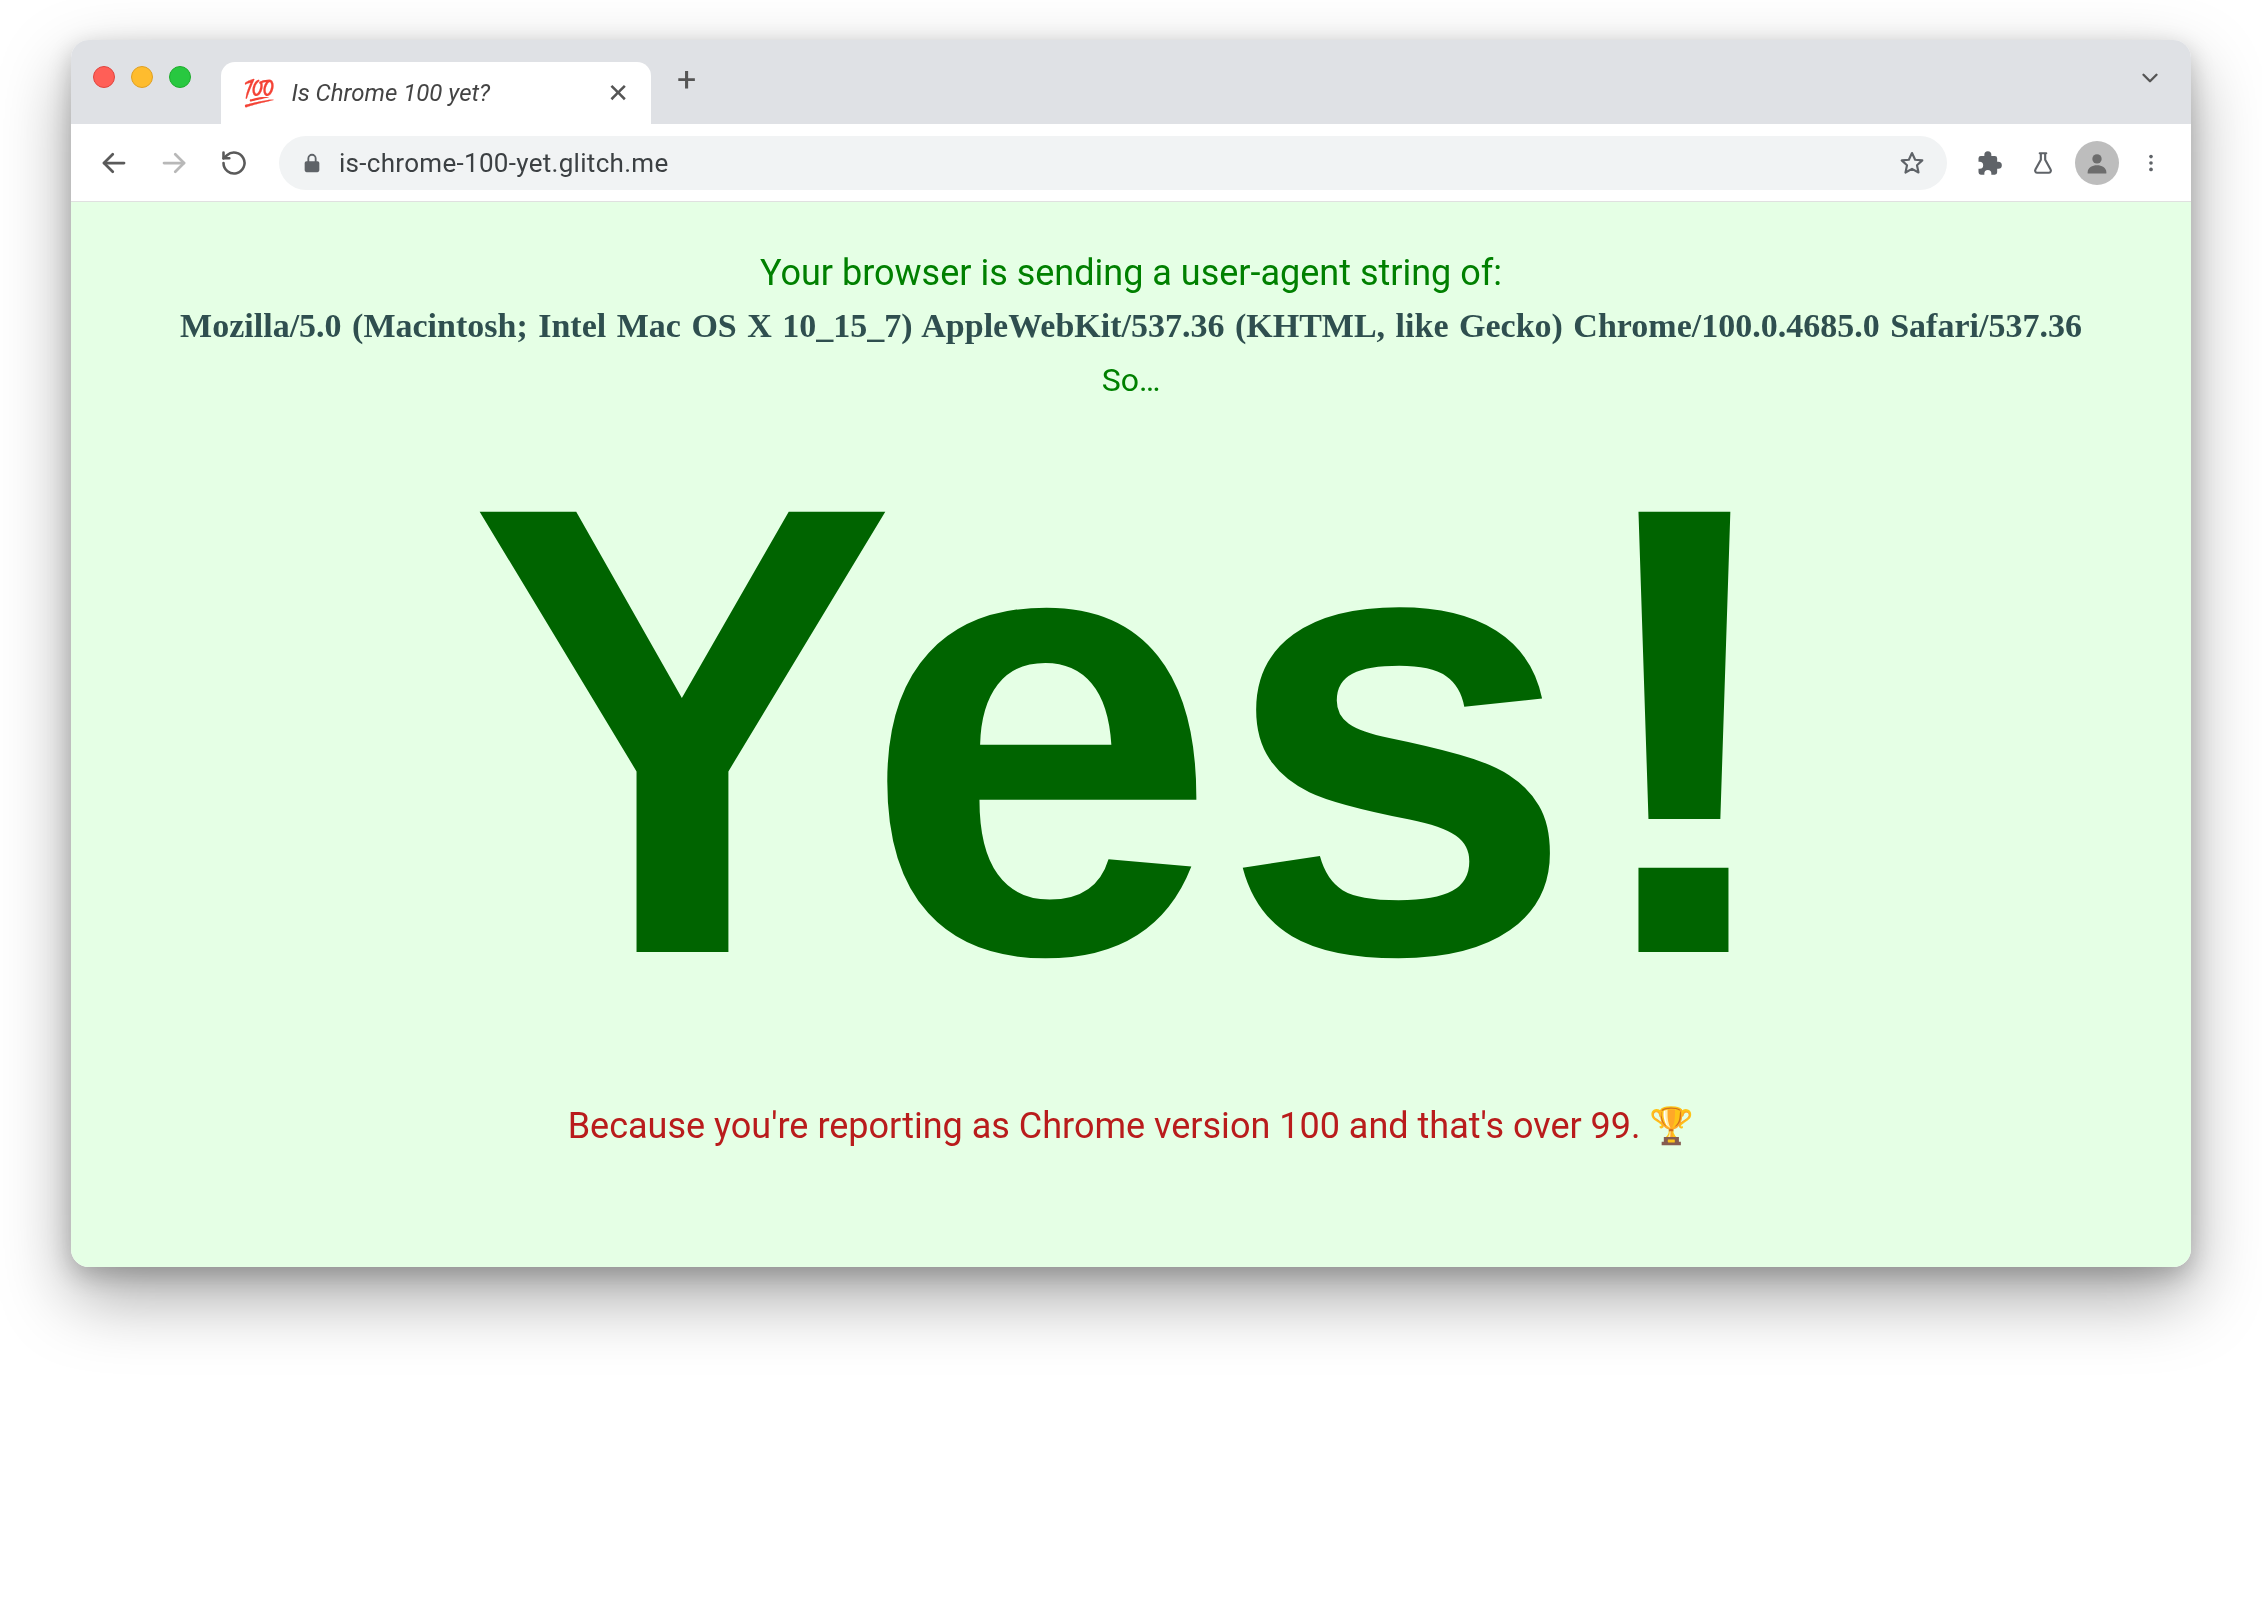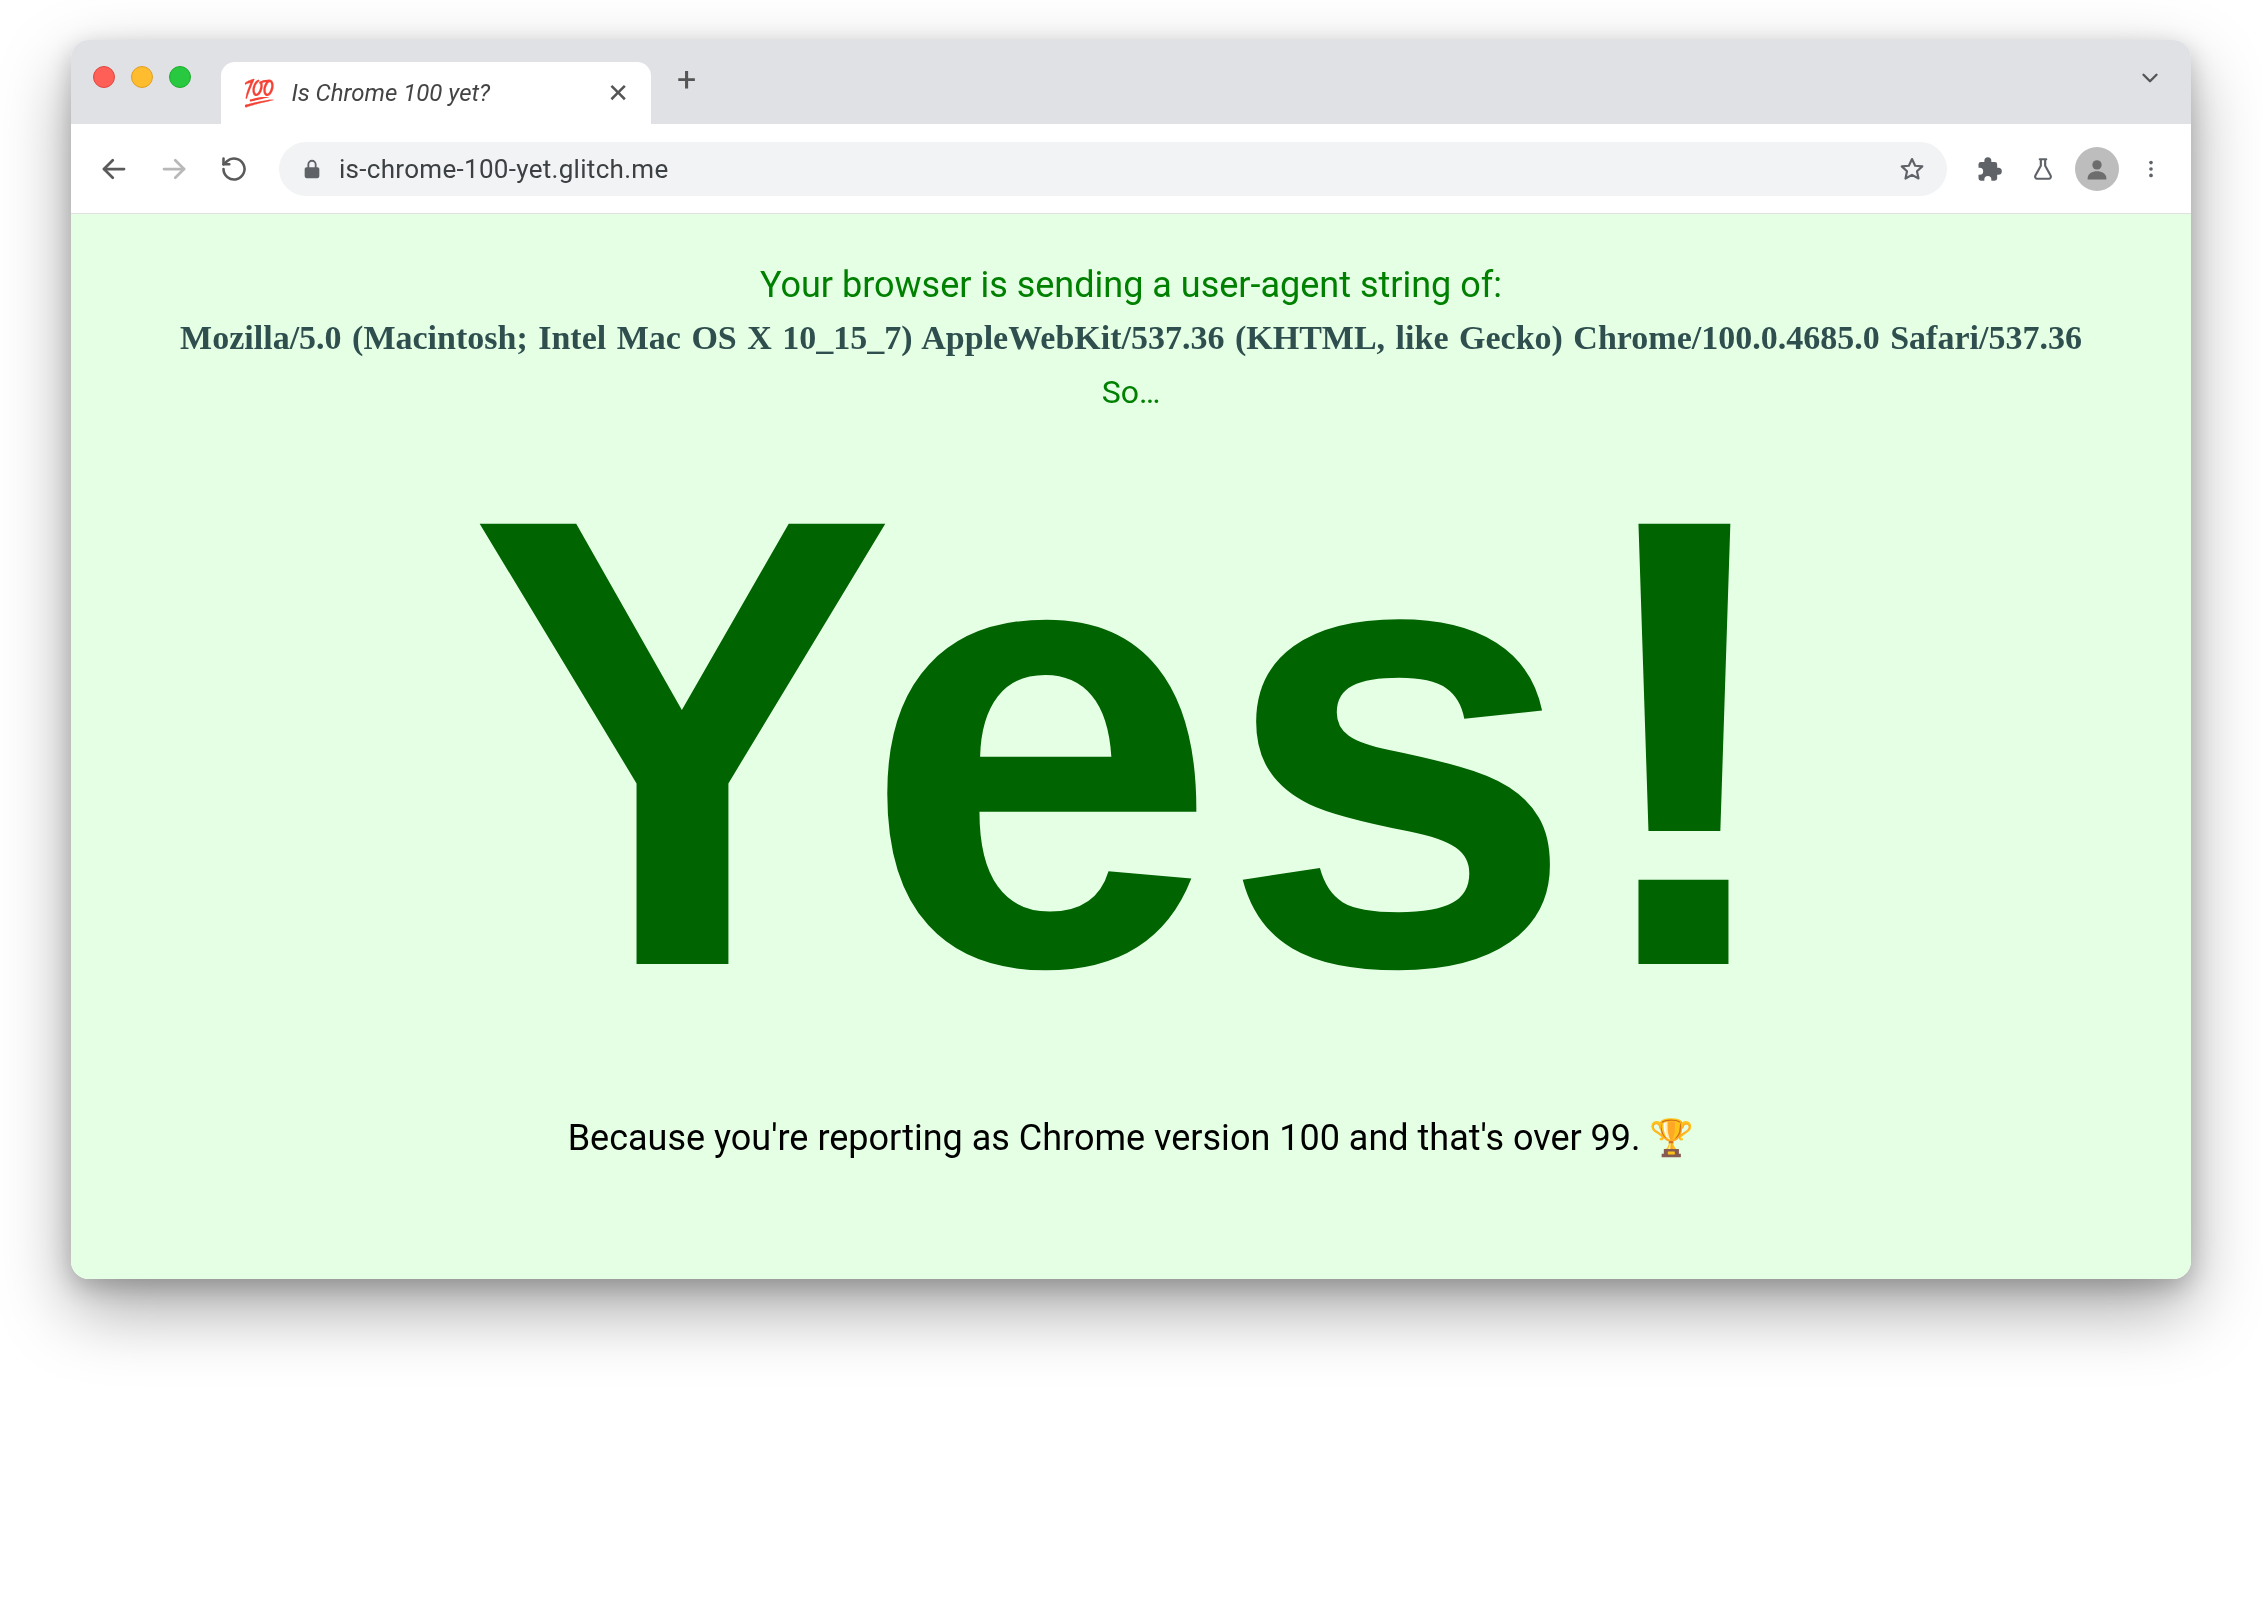--- a/index.html
+++ b/index.html
@@ -66,21 +66,21 @@
       align-self: center;
       margin-right: 28px;
       margin-bottom: 8px;
       color: #555;
     }
     
     .toolbar {
       background: #fff;
       display: flex;
       align-items: center;
-      height: 90px;
+      height: 78px;
       padding: 0 18px;
       gap: 10px;
       border-bottom: 1px solid #e0e0e0;
     }
     .tbtn {
       width: 50px; height: 50px;
       display: flex; align-items: center; justify-content: center;
       border-radius: 50%;
       color: #5a5a5a;
     }
@@ -136,21 +136,21 @@
       font-size: 640px;
       font-weight: 700;
       color: #006400;
       line-height: 0.95;
       letter-spacing: 2px;
       margin-top: 28px;
       font-family: -apple-system, BlinkMacSystemFont, "Segoe UI", Arial, sans-serif;
     }
     .because {
       font-size: 36px;
-      color: #000000;
+      color: #b91c1c;
       margin-top: 70px;
     }
     svg { display: block; }
   </style>
 </head>
 <body>
 
 <div class="window">
 
   <div class="titlebar">

